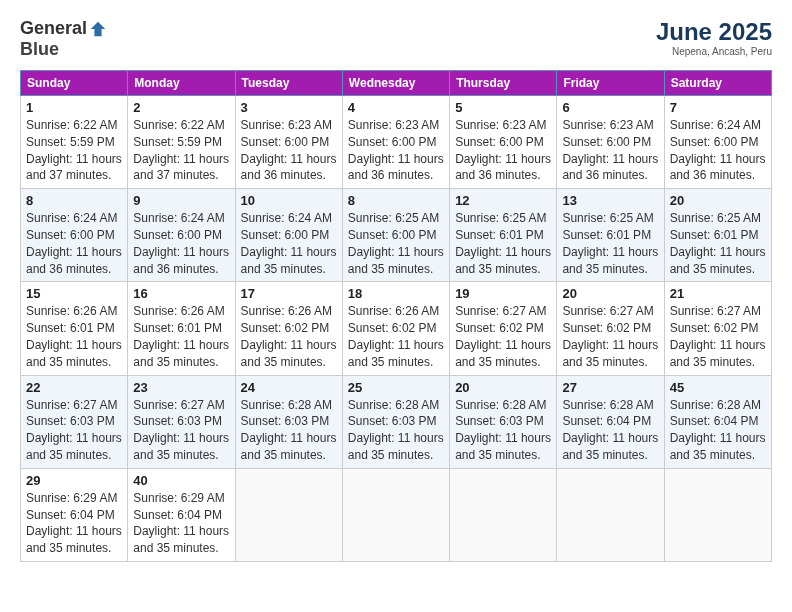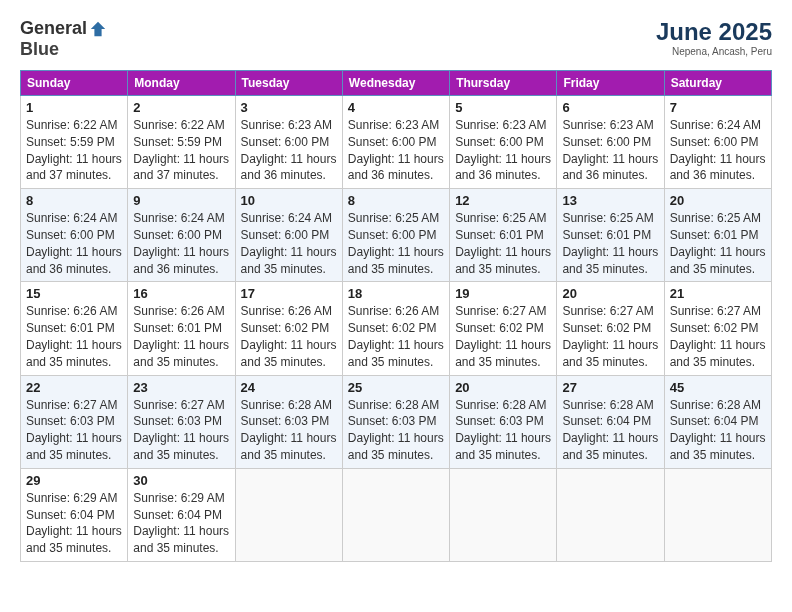--- a/index.html
+++ b/index.html
@@ -341,21 +341,21 @@
         </tr>
         <tr>
           <td>
             <span class="day-num">29</span>
             <div class="day-info" style="white-space: pre-line;">Sunrise: 6:29 AM
 Sunset: 6:04 PM
 Daylight: 11 hours
 and 35 minutes.</div>
           </td>
           <td>
-            <span class="day-num">30</span>
+            <span class="day-num">40</span>
             <div class="day-info" style="white-space: pre-line;">Sunrise: 6:29 AM
 Sunset: 6:04 PM
 Daylight: 11 hours
 and 35 minutes.</div>
           </td>
           <td class="empty-cell"></td>
           <td class="empty-cell"></td>
           <td class="empty-cell"></td>
           <td class="empty-cell"></td>
           <td class="empty-cell"></td>

